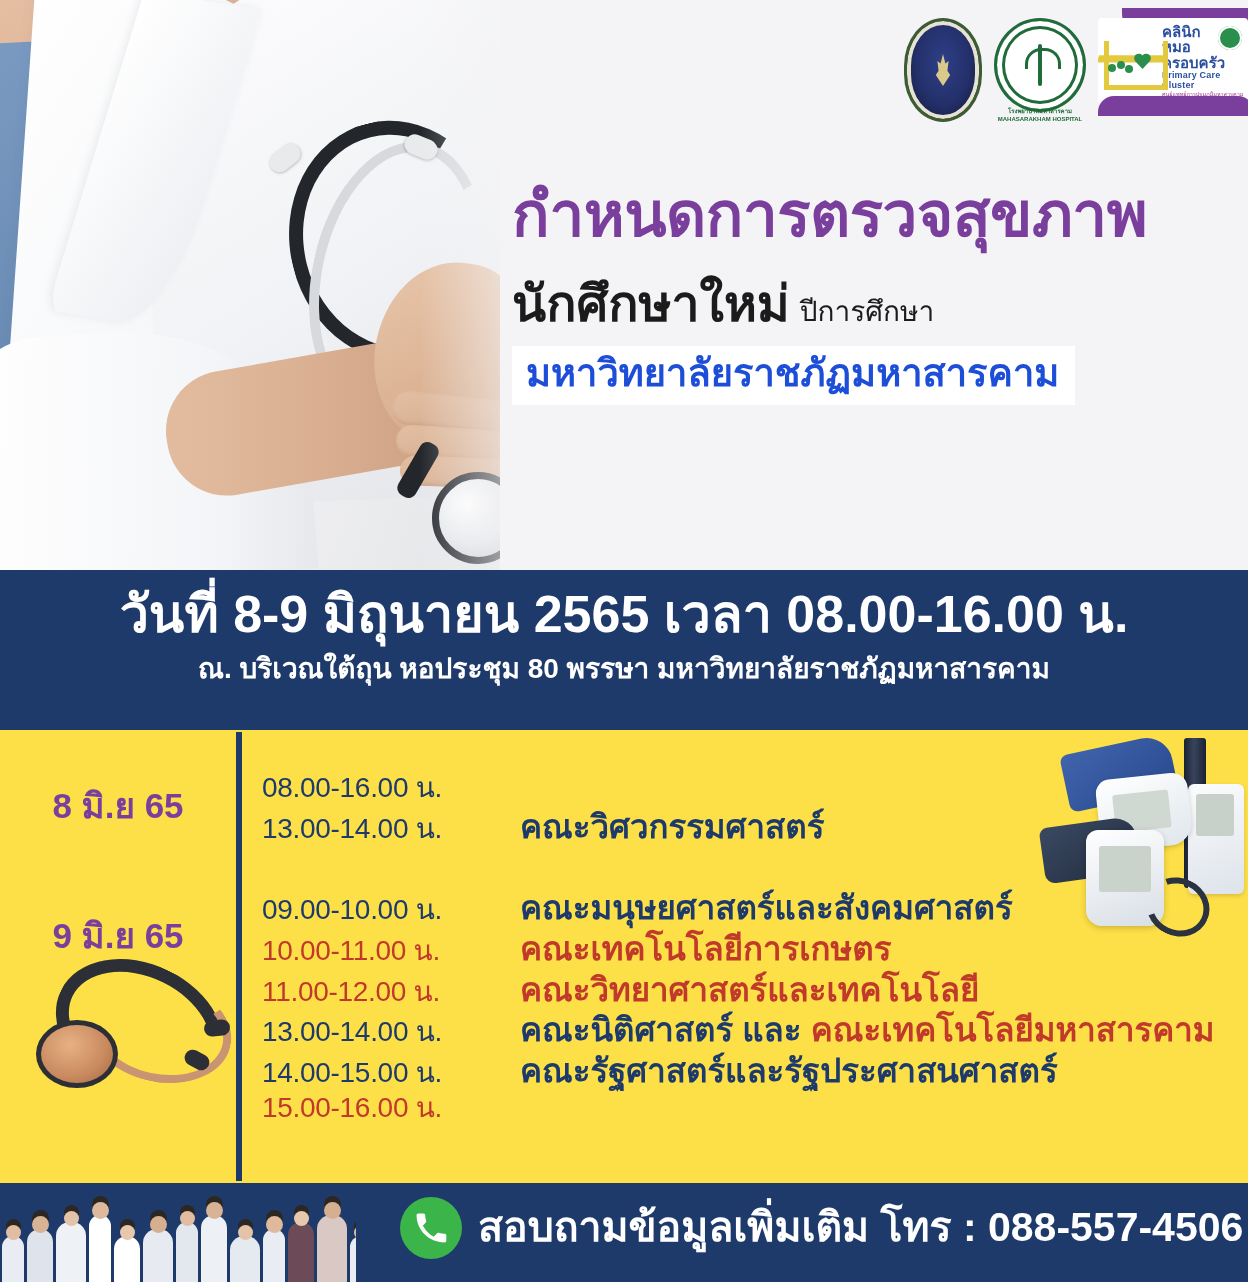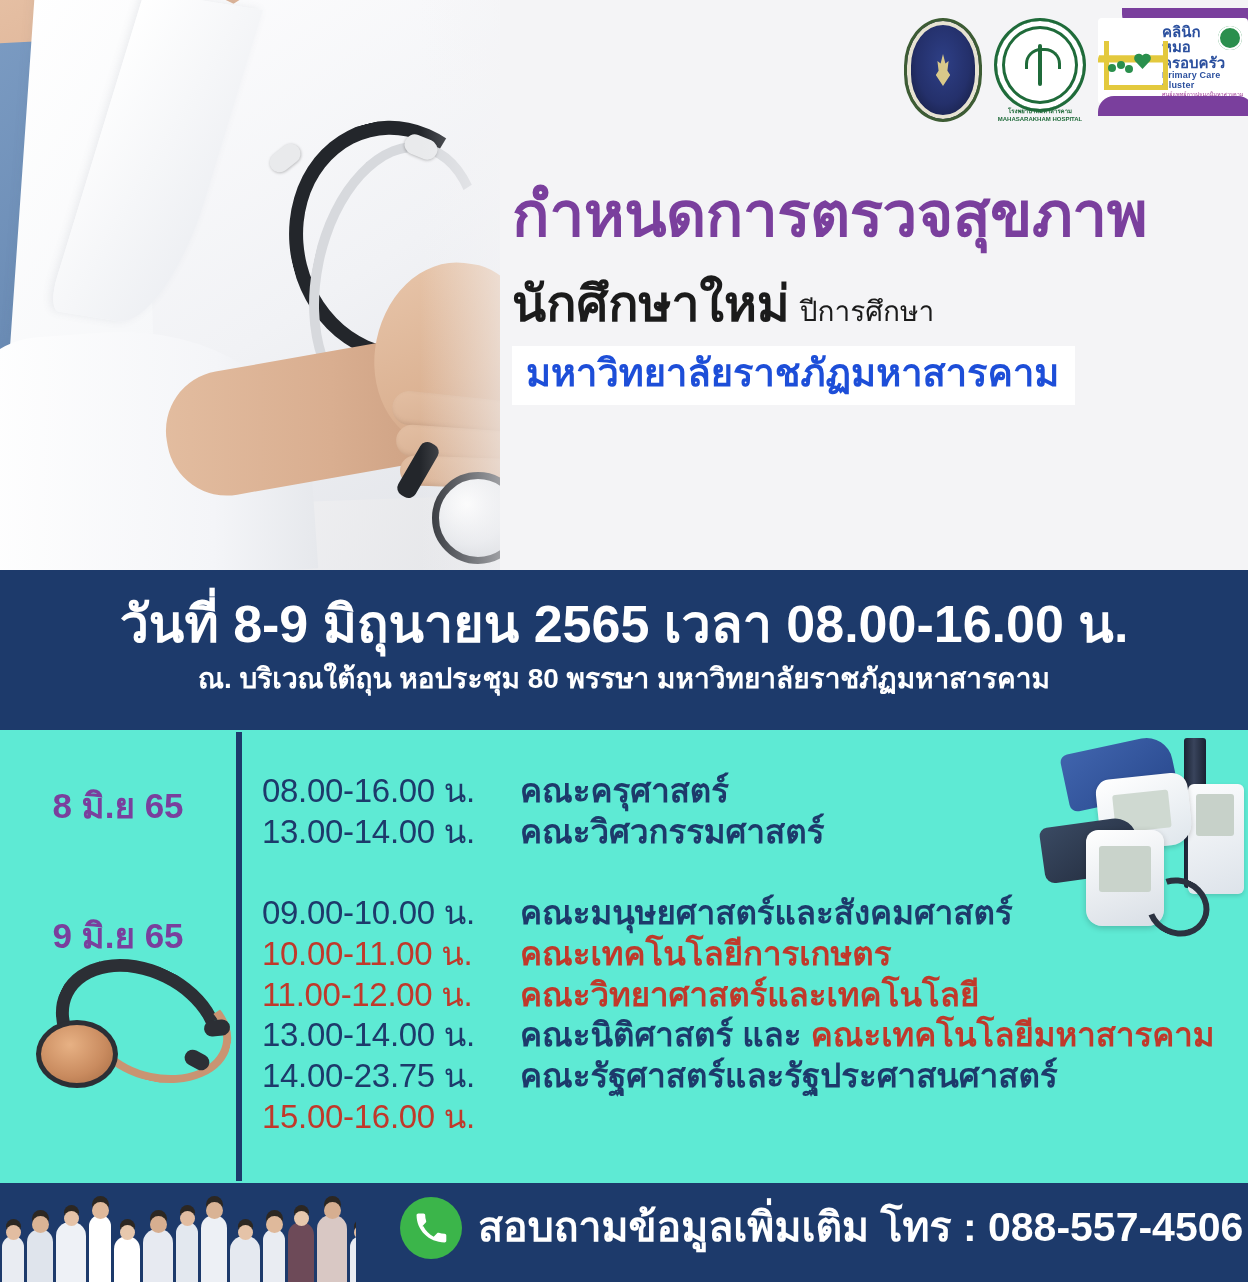--- a/index.html
+++ b/index.html
@@ -336,37 +336,37 @@
     width:1248px; height:160px;
     background:#1d3a6b;
     color:#ffffff;
     text-align:center;
     overflow:hidden;
   }
   .banner-l1{
     font-size:52px;
     font-weight:bold;
     line-height:1.1;
-    padding-top:26px;
+    padding-top:16px;
     white-space:nowrap;
   }
   .banner-l2{
     font-size:28px;
     font-weight:bold;
     line-height:1.15;
     padding-top:10px;
     white-space:nowrap;
   }
 
   
   .schedule{
     position:absolute;
     left:0; top:730px;
     width:1248px; height:453px;
-    background:#5eead4;
+    background:#fde047;
     overflow:hidden;
   }
   .sched-divider{
     position:absolute;
     left:236px; top:2px;
     width:6px; height:449px;
     background:#1d3a6b;
   }
   .day-col{
     position:absolute;
@@ -389,21 +389,21 @@
   }
   .srow{
     display:flex;
     align-items:baseline;
     white-space:nowrap;
     line-height:1.02;
     margin-bottom:7px;
   }
   .srow.gap{margin-top:48px;}
   .s-time{
-    font-size:33px;
+    font-size:28px;
     width:258px;
     flex:none;
     letter-spacing:-.3px;
   }
   .s-fac{
     font-size:33px;
     font-weight:600;
   }
   .c-navy{color:#1d3a6b;}
   .c-red{color:#c0392b;}
@@ -662,21 +662,20 @@
       <div class="day-label">8 มิ.ย 65</div>
     </div>
     <div class="day-col day-2">
       <div class="day-label">9 มิ.ย 65</div>
     </div>
 
     <div class="rows">
 
       <div class="srow">
         <span class="s-time c-navy">08.00-16.00 น.</span>
-        <span class="s-fac c-navy">คณะครุศาสตร์</span>
       </div>
       <div class="srow">
         <span class="s-time c-navy">13.00-14.00 น.</span>
         <span class="s-fac c-navy">คณะวิศวกรรมศาสตร์</span>
       </div>
 
       <div class="srow gap">
         <span class="s-time c-navy">09.00-10.00 น.</span>
         <span class="s-fac c-navy">คณะมนุษยศาสตร์และสังคมศาสตร์</span>
       </div>
@@ -686,21 +685,21 @@
       </div>
       <div class="srow">
         <span class="s-time c-red">11.00-12.00 น.</span>
         <span class="s-fac c-red">คณะวิทยาศาสตร์และเทคโนโลยี</span>
       </div>
       <div class="srow">
         <span class="s-time c-navy">13.00-14.00 น.</span>
         <span class="s-fac c-navy"><span>คณะนิติศาสตร์ และ </span><span class="alt">คณะเทคโนโลยีมหาสารคาม</span></span>
       </div>
       <div class="srow">
-        <span class="s-time c-navy">14.00-23.75 น.</span>
+        <span class="s-time c-navy">14.00-15.00 น.</span>
         <span class="s-fac c-navy">คณะรัฐศาสตร์และรัฐประศาสนศาสตร์</span>
       </div>
       <div class="srow">
         <span class="s-time c-red">15.00-16.00 น.</span>
       </div>
 
     </div>
 
     <div class="equip">
       <div class="bp-cuff"></div>

